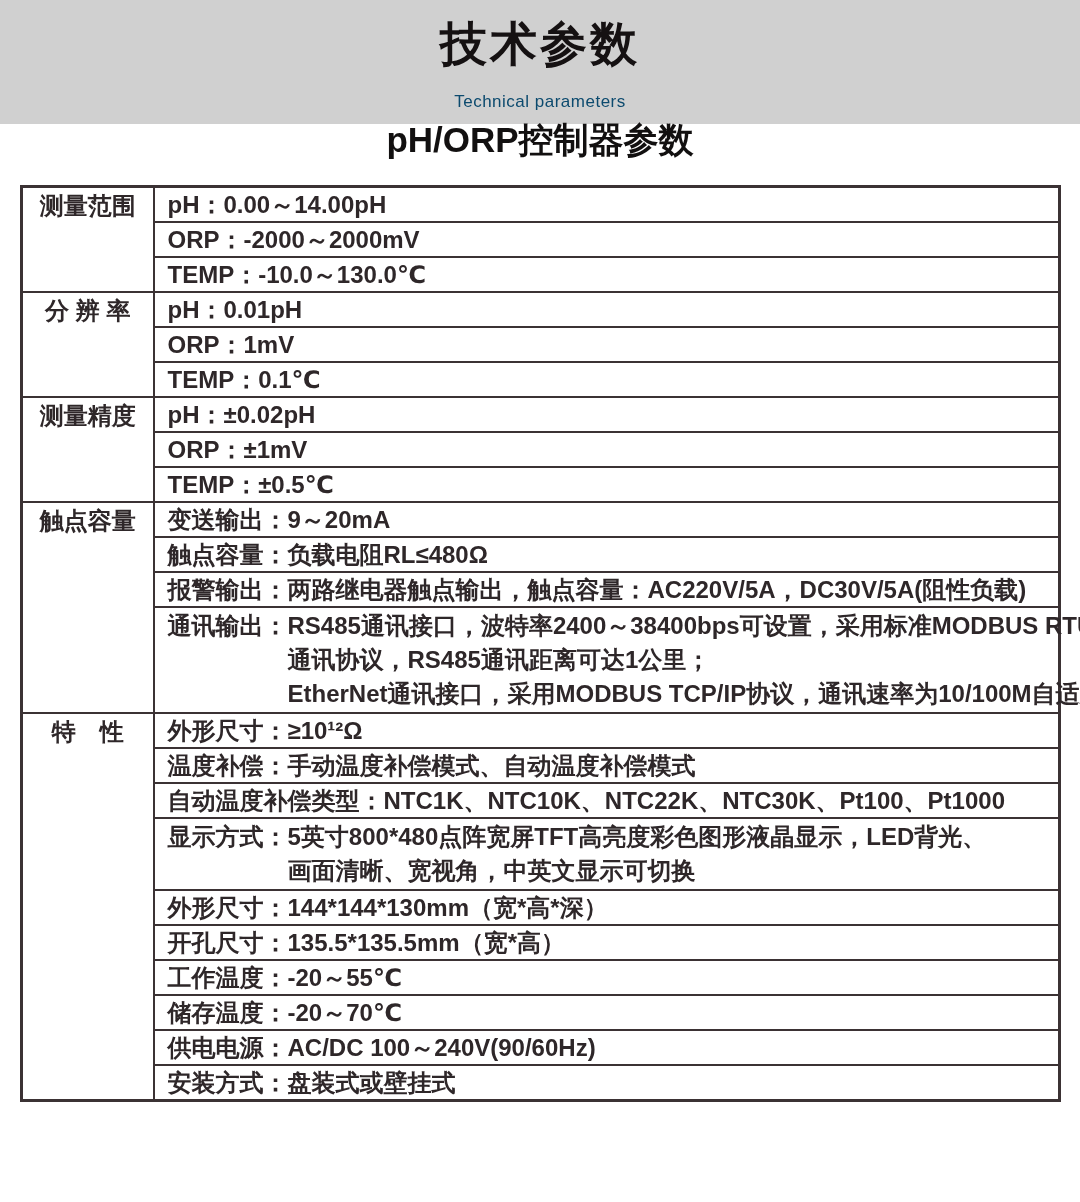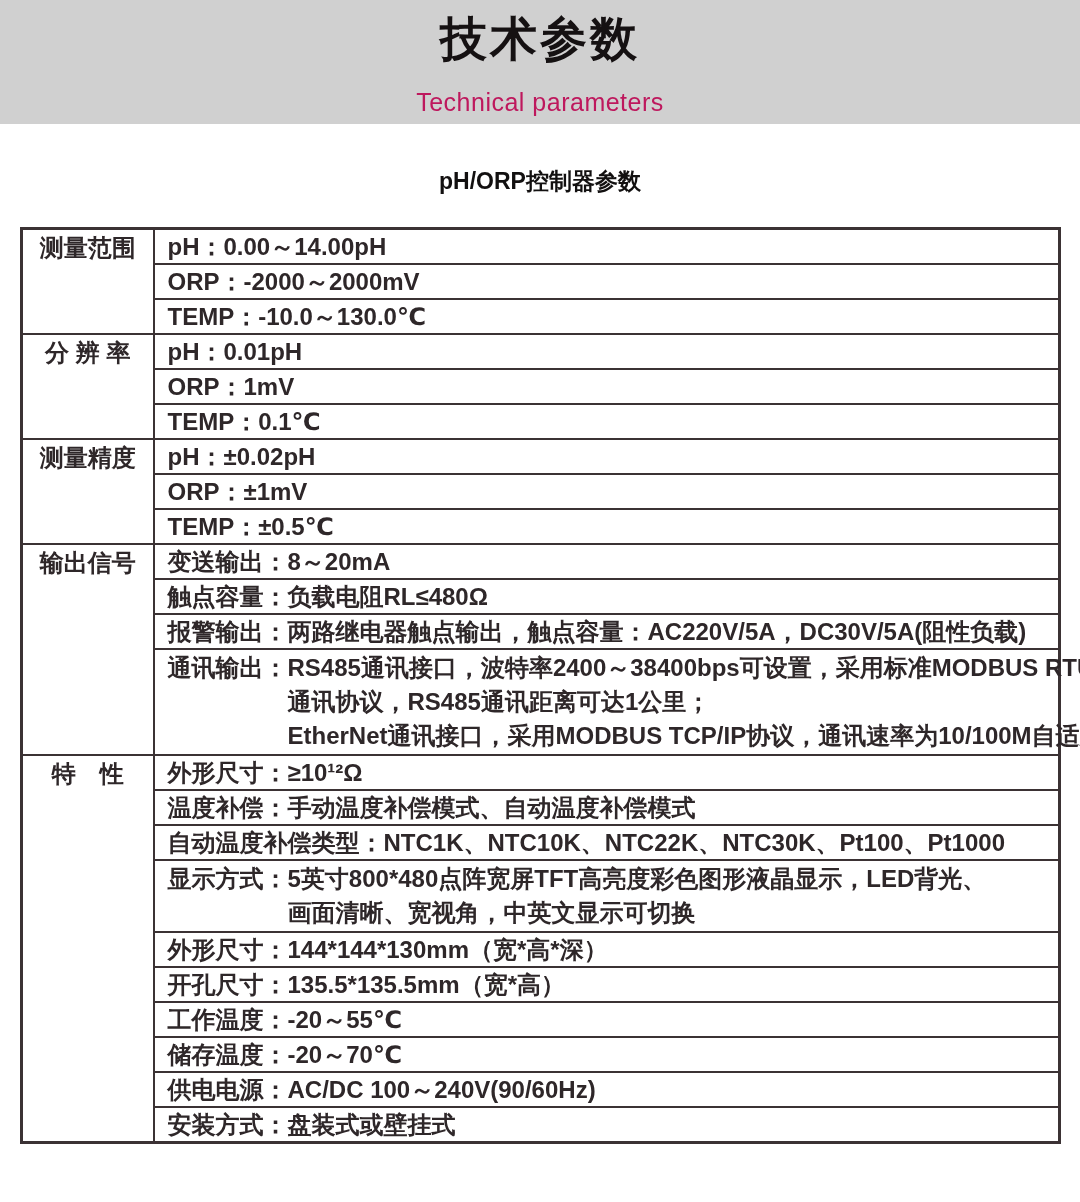--- a/index.html
+++ b/index.html
@@ -23,32 +23,31 @@
     gap: 21px;
   }
   .banner-title {
     font-size: 47px;
     font-weight: 800;
     color: #151112;
     letter-spacing: 3px;
     line-height: 1.1;
   }
   .banner-subtitle {
-    font-size: 25px;
+    font-size: 17px;
     font-weight: 400;
-    color: #be185d;
+    color: #0c4a6e;
     margin-top: 2px;
     letter-spacing: 0.5px;
   }
   .section-title {
     text-align: center;
-    font-size: 23px;
+    font-size: 35px;
     font-weight: 700;
     color: #121010;
-    margin-top: 42px;
     line-height: 31px;
   }
   table.spec-table {
     border-collapse: collapse;
     table-layout: fixed;
     width: 1041px;
     margin: 30px 0 0 20px;
     border: 3px solid #3b3234;
   }
   table.spec-table td {
@@ -116,22 +115,22 @@
           <td class="label-cell" rowspan="3">测量精度</td>
           <td class="value-cell">pH：±0.02pH</td>
         </tr>
         <tr>
           <td class="value-cell">ORP：±1mV</td>
         </tr>
         <tr>
           <td class="value-cell">TEMP：±0.5℃</td>
         </tr>
         <tr>
-          <td class="label-cell" rowspan="4">输出信号</td>
-          <td class="value-cell">变送输出：8～20mA</td>
+          <td class="label-cell" rowspan="4">触点容量</td>
+          <td class="value-cell">变送输出：9～20mA</td>
         </tr>
         <tr>
           <td class="value-cell">触点容量：负载电阻RL≤480Ω</td>
         </tr>
         <tr>
           <td class="value-cell">报警输出：两路继电器触点输出，触点容量：AC220V/5A，DC30V/5A(阻性负载)</td>
         </tr>
         <tr>
           <td class="value-cell multi">
             <div class="first-line">通讯输出：RS485通讯接口，波特率2400～38400bps可设置，采用标准MODBUS RTU</div>

